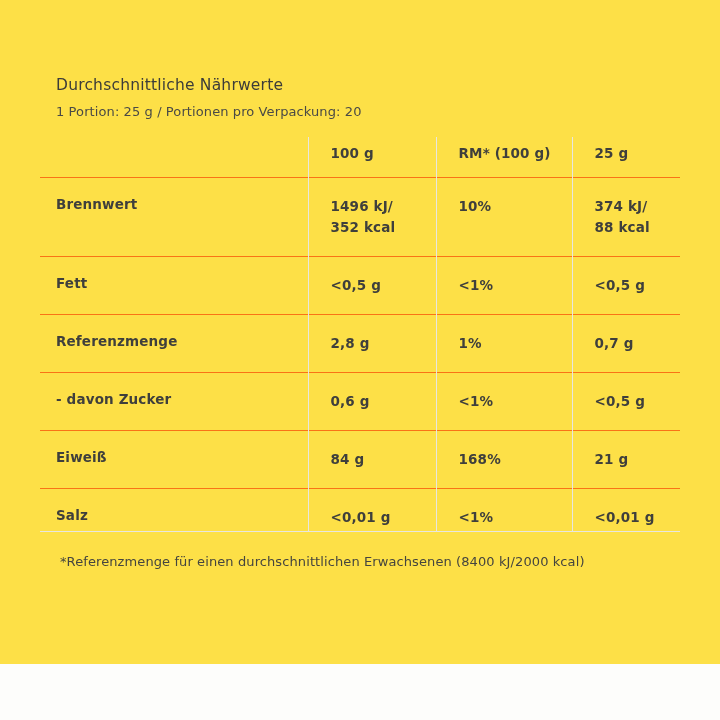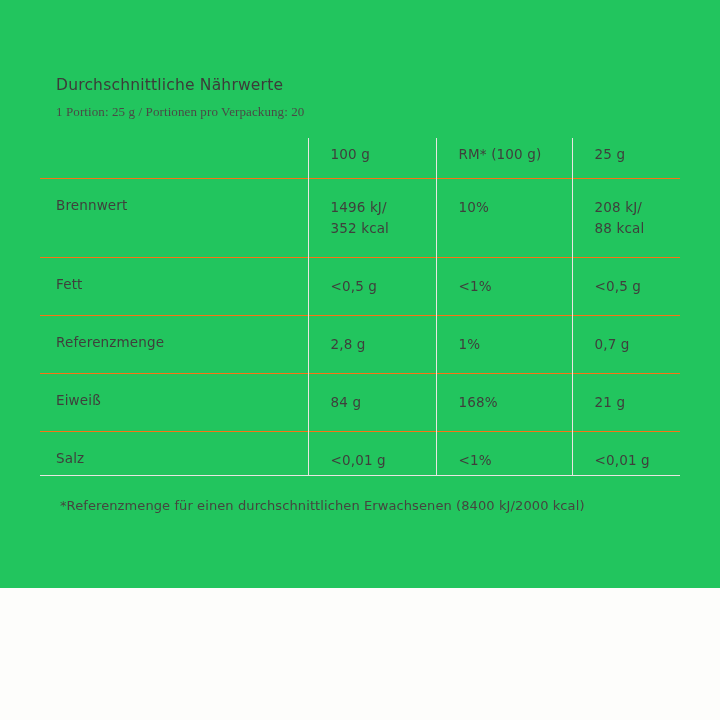--- a/index.html
+++ b/index.html
@@ -10,54 +10,53 @@
     width: 720px;
     height: 720px;
     background: #fdfdfb;
     font-family: "DejaVu Sans", "Liberation Sans", sans-serif;
     color: #3b3b38;
     -webkit-font-smoothing: antialiased;
   }
   .sheet {
     position: relative;
     width: 720px;
-    height: 588px;
+    height: 664px;
     box-sizing: border-box;
     padding: 76px 40px 40px 40px;
-    background: #22c55e;
+    background: #fde047;
   }
   .title {
     font-size: 15.5px;
     color: #3c3c39;
     letter-spacing: 0.2px;
     margin: 0 0 10px 16px;
   }
   .subtitle {
     font-size: 13px;
     color: #4a4a46;
     letter-spacing: 0.1px;
     margin: 0 0 18px 16px;
-    font-family: Liberation Serif, serif;
   }
   table.nutrition {
     width: 640px;
     border-collapse: collapse;
     table-layout: fixed;
     margin-left: 0;
   }
   table.nutrition col.c-name   { width: 268px; }
   table.nutrition col.c-v1     { width: 128px; }
   table.nutrition col.c-v2     { width: 136px; }
   table.nutrition col.c-v3     { width: 108px; }
 
   table.nutrition th,
   table.nutrition td {
     text-align: left;
     vertical-align: top;
-    font-weight: normal;
+    font-weight: bold;
     font-size: 13.5px;
     color: #3f3f3c;
     padding: 18px 0 18px 0;
     letter-spacing: 0.15px;
   }
   table.nutrition thead th {
     padding-top: 8px;
     padding-bottom: 16px;
     font-size: 13.5px;
     color: #3f3f3c;
@@ -118,21 +117,21 @@
       <tr>
         <td class="name-col">Brennwert</td>
         <td class="val-col">
           <span class="val-line">1496 kJ/</span>
           <span class="val-line">352 kcal</span>
         </td>
         <td class="val-col">
           <span class="val-line">10%</span>
         </td>
         <td class="val-col">
-          <span class="val-line">208 kJ/</span>
+          <span class="val-line">374 kJ/</span>
           <span class="val-line">88 kcal</span>
         </td>
       </tr>
       <tr>
         <td class="name-col">Fett</td>
         <td class="val-col">
           <span class="val-line">&lt;0,5 g</span>
         </td>
         <td class="val-col">
           <span class="val-line">&lt;1%</span>
@@ -144,20 +143,32 @@
       <tr>
         <td class="name-col">Referenzmenge</td>
         <td class="val-col">
           <span class="val-line">2,8 g</span>
         </td>
         <td class="val-col">
           <span class="val-line">1%</span>
         </td>
         <td class="val-col">
           <span class="val-line">0,7 g</span>
+        </td>
+      </tr>
+      <tr>
+        <td class="name-col">- davon Zucker</td>
+        <td class="val-col">
+          <span class="val-line">0,6 g</span>
+        </td>
+        <td class="val-col">
+          <span class="val-line">&lt;1%</span>
+        </td>
+        <td class="val-col">
+          <span class="val-line">&lt;0,5 g</span>
         </td>
       </tr>
       <tr>
         <td class="name-col">Eiweiß</td>
         <td class="val-col">
           <span class="val-line">84 g</span>
         </td>
         <td class="val-col">
           <span class="val-line">168%</span>
         </td>

